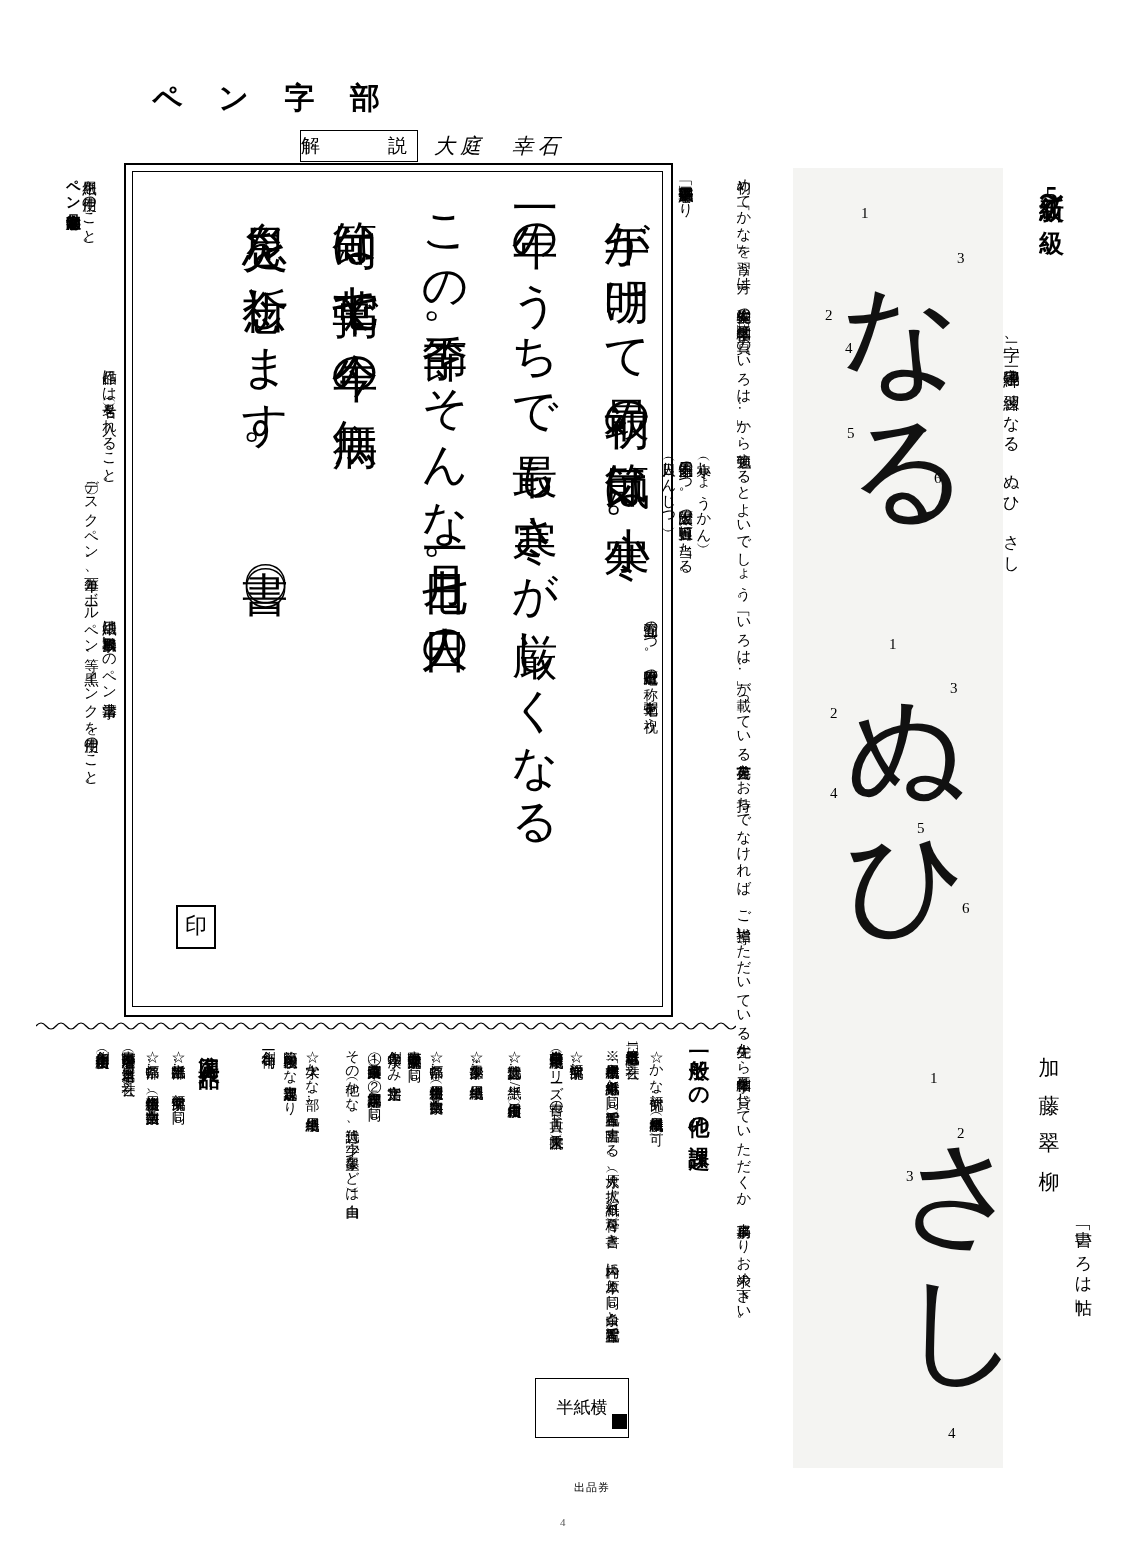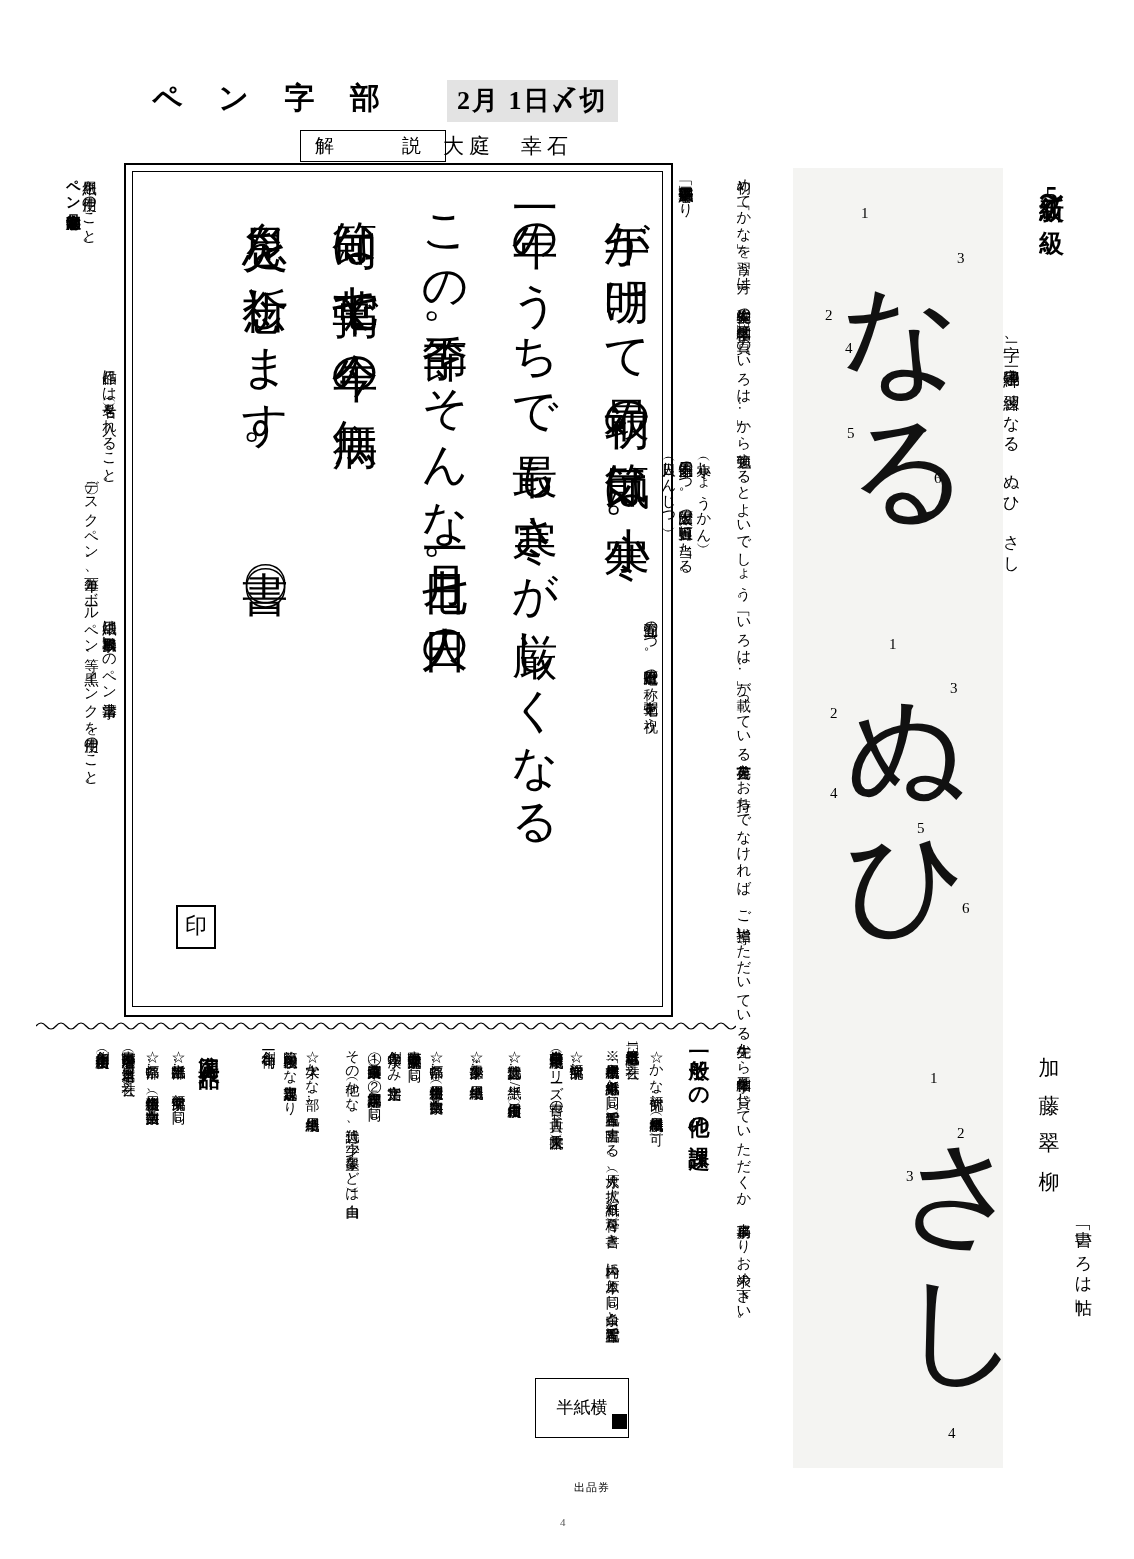--- a/index.html
+++ b/index.html
@@ -34,26 +34,26 @@
     position:absolute;left:447px;top:80px;
     font-size:26px;font-weight:700;letter-spacing:2px;
     background:#e3e3e3;padding:3px 10px 4px 10px;
   }
   .hdr-kana{
     position:absolute;left:770px;top:80px;
     font-size:28px;letter-spacing:12px;font-weight:600;
   }
   .kaisetsu-box{
     position:absolute;left:300px;top:130px;
-    border:1px solid #000;padding:2px 14px;
+    border:1px solid #000;padding:2px 0;
     font-size:19px;letter-spacing:10px;
   }
   .kaisetsu-name{
-    position:absolute;left:443px;top:132px;
-    font-size:21px;letter-spacing:5px;
+    position:absolute;left:434px;top:132px;
+    font-size:21px;letter-spacing:5px;font-style:italic;
   }
 
   
   .pen-notes{
     position:absolute;left:60px;top:170px;height:850px;
     font-size:14.5px;line-height:1.75;
   }
   .pen-notes .ttl{font-weight:700;}
 
   
@@ -170,21 +170,20 @@
     position:absolute;left:560px;top:1516px;
     font-size:11px;color:#555;
   }
 </style>
 </head>
 <body>
 
 <div class="page">
 
   <div class="hdr-pen">ペ ン 字 部</div>
-  <div class="hdr-date">2月 1日〆切</div>
   <div class="kaisetsu-box">解　　説</div>
   <div class="kaisetsu-name">大庭　幸石</div>
 
   <div class="pen-notes vmix">
     <span class="ttl">ペン字部出品注意</span>
   </div>
   <div class="pen-notes vmix" style="left:76px;top:170px;">
     <span>用紙を使用のこと。</span>
   </div>
   <div class="pen-notes vmix" style="left:96px;top:360px;">

